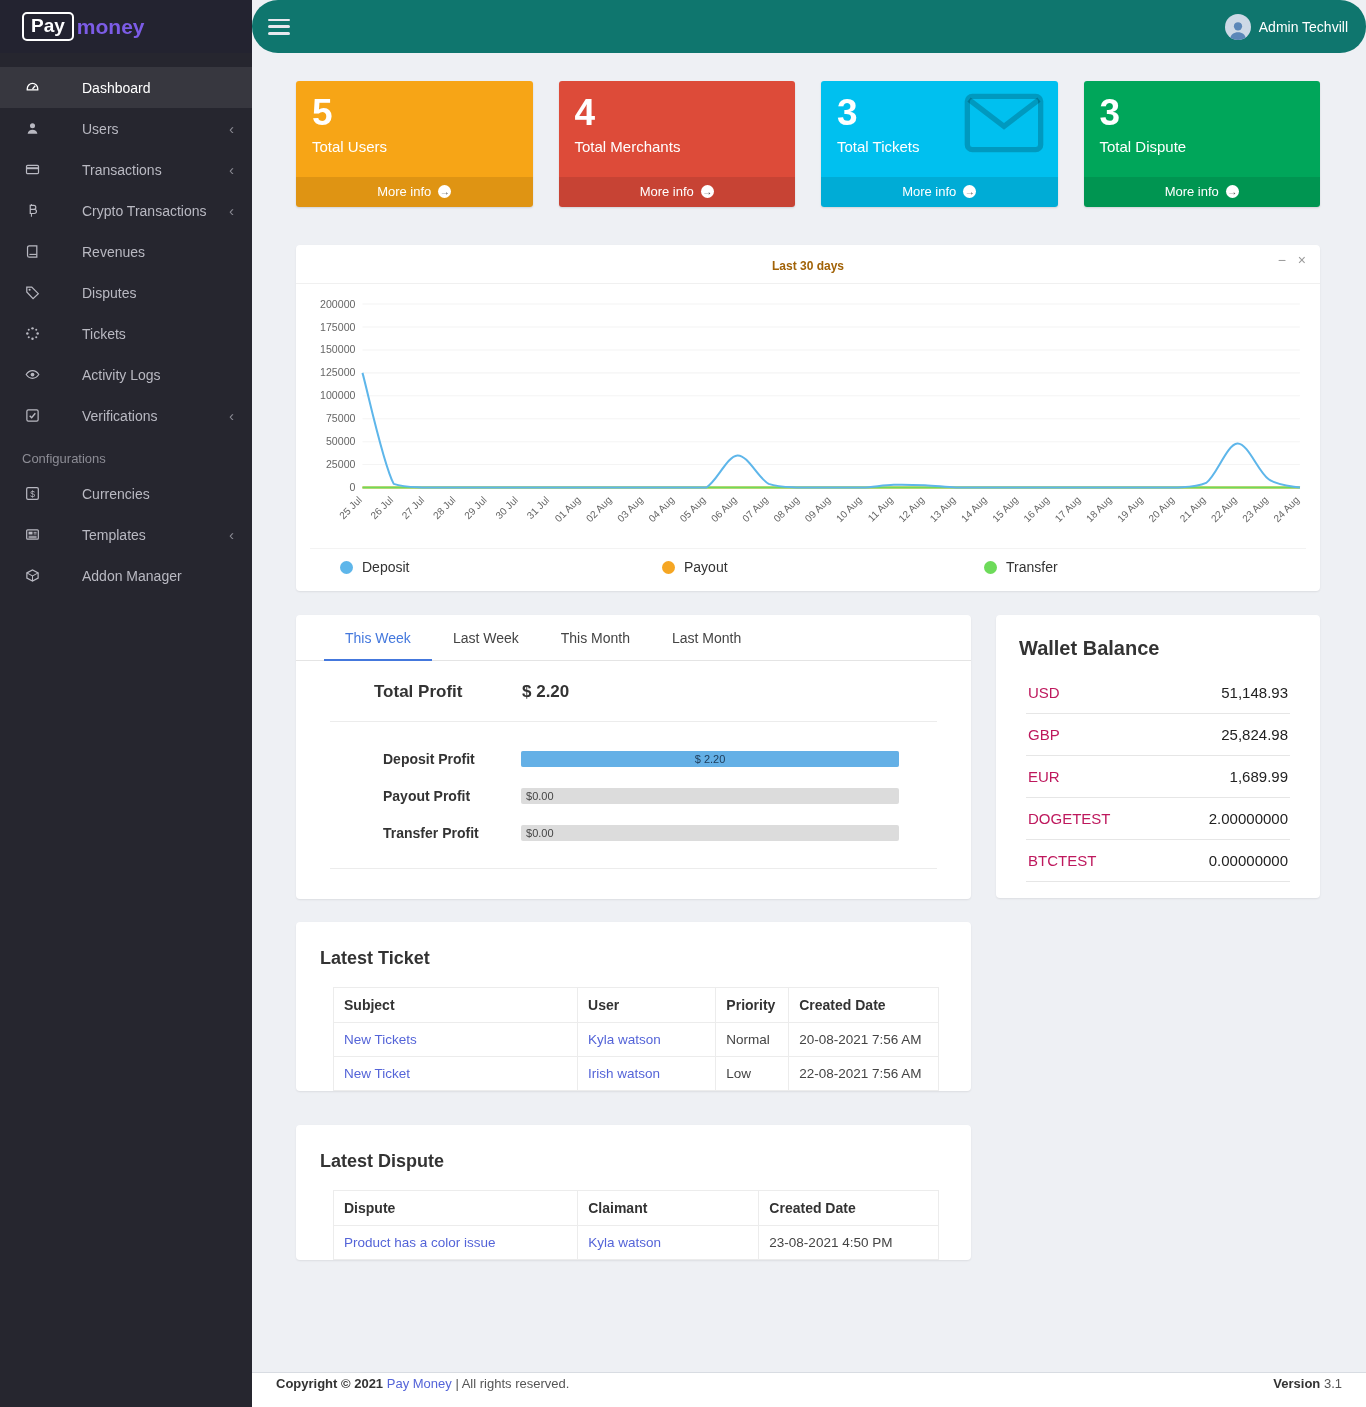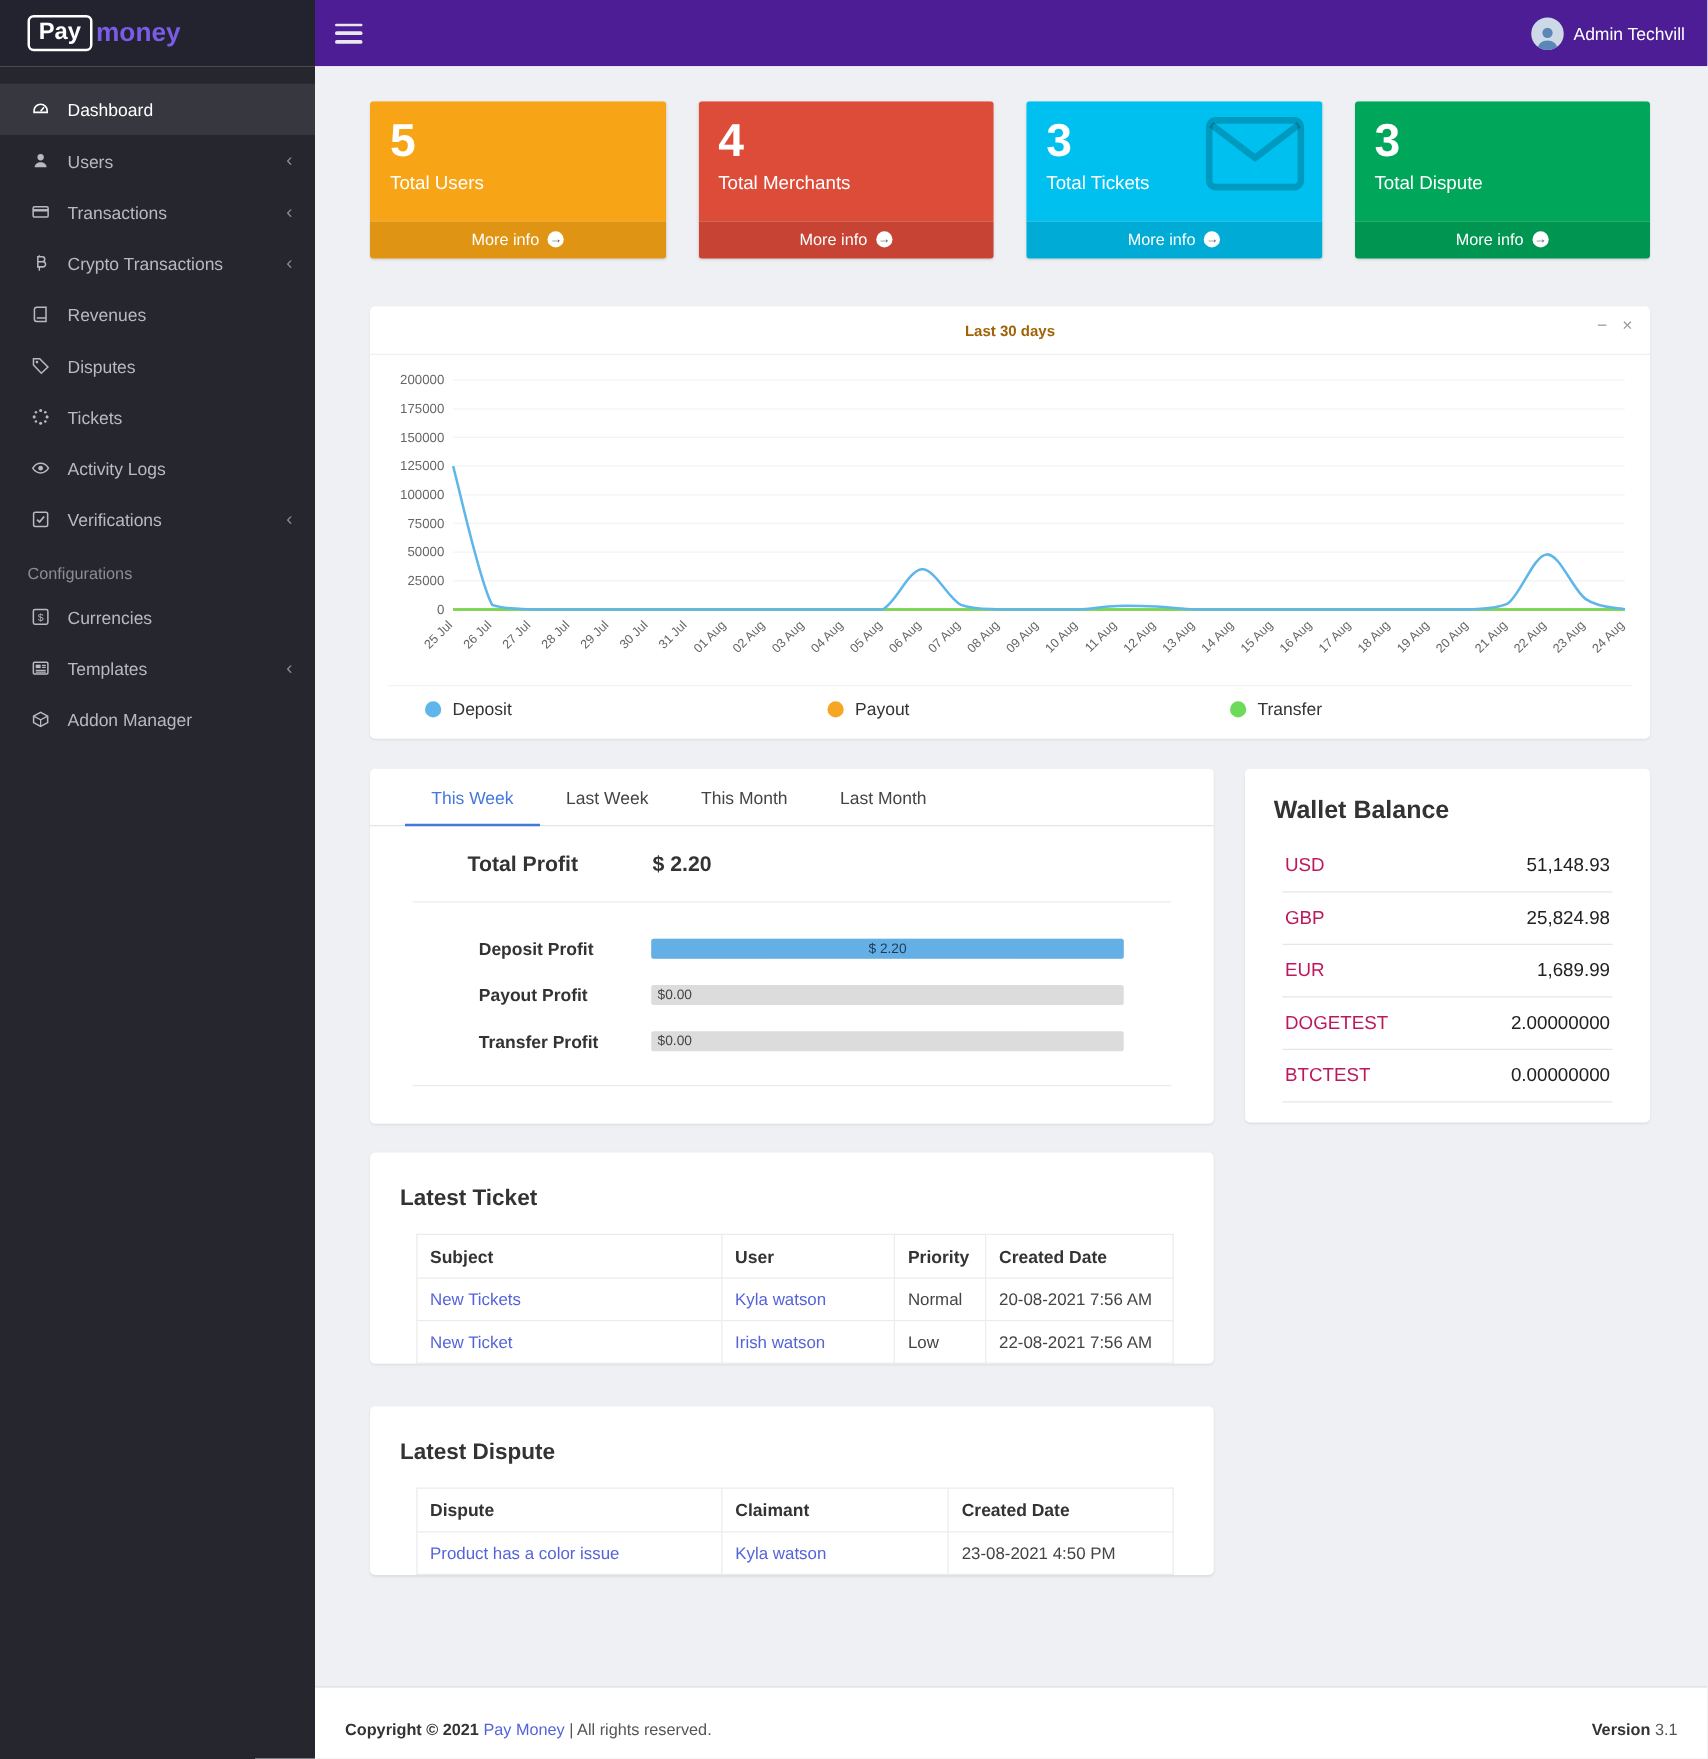--- a/index.html
+++ b/index.html
@@ -3,33 +3,33 @@
 <meta charset="utf-8">
 <style>
   * { box-sizing: border-box; margin: 0; padding: 0; }
   html,body { width:1366px; height:1407px; overflow:hidden; font-family:"Liberation Sans","DejaVu Sans",sans-serif; background:#eef0f4; }
   .app { display:grid; grid-template-columns:252px 1fr; grid-template-rows:53px 1fr; width:1366px; height:1407px; }
 
   
   .logo-area { grid-column:1; grid-row:1; background:#232330; display:flex; align-items:center; padding-left:22px; }
   .brand-pay { color:#fff; font-weight:bold; font-size:19px; border:2px solid #fff; border-radius:5px; padding:1px 7px 2px; }
   .brand-money { color:var(--brand); font-weight:bold; font-size:21px; margin-left:3px; }
-  .topbar { grid-column:2; grid-row:1; background:#4c1d95; display:flex; align-items:center; justify-content:space-between; padding:0 18px 0 16px; }
+  .topbar { grid-column:2; grid-row:1; background:#0f766e; display:flex; align-items:center; justify-content:space-between; padding:0 18px 0 16px;border-radius:26px; }
   .hamburger { width:22px; height:16px; display:flex; flex-direction:column; justify-content:space-between; cursor:pointer; }
   .hamburger span { display:block; height:2.5px; background:#e8e8ee; border-radius:2px; }
   .admin-box { display:flex; align-items:center; gap:8px; color:#fff; font-size:14px; cursor:pointer; }
   .avatar { width:26px; height:26px; border-radius:50%; background:#cdd9e6; display:flex; align-items:flex-end; justify-content:center; overflow:hidden; }
 
   
   .sidebar { grid-column:1; grid-row:2; background:#26262f; padding-top:14px; }
   .side-item { display:flex; align-items:center; height:41px; padding:0 18px 0 22px; color:#b9b9c2; font-size:14px; cursor:pointer; }
   .side-item.active { background:rgba(255,255,255,0.08); color:#fff; }
   .side-item .icon { width:20px; margin-right:12px; display:flex; align-items:center; justify-content:center; color:inherit; }
   .side-item .icon svg { width:15px; height:15px; }
-  .side-item .lbl { flex:1; }
+  .side-item .lbl { flex:1;margin-left:28px; }
   .side-item .chev { color:#8a8a93; font-size:15px; line-height:1; }
   .side-section { color:#8c8c95; font-size:13px; padding:15px 22px 7px; }
 
   
   .main { grid-column:2; grid-row:2; display:flex; flex-direction:column; background:#eef0f4; overflow:hidden; }
   .content { flex:1; padding:28px 46px 0 44px; }
 
   
   .stats-row { display:grid; grid-template-columns:repeat(4,1fr); gap:26px; }
   .stat-card { border-radius:3px; overflow:hidden; box-shadow:0 1px 2px rgba(0,0,0,0.12); }
@@ -84,21 +84,21 @@
 
   
   .bottom-card { width:675px; margin-top:23px; }
   .list-title { font-size:18px; font-weight:bold; color:#333; padding:26px 24px 12px;margin-top:12px; }
   table.data-table { border-collapse:collapse; table-layout:fixed; margin:6px 32px 34px 37px; }
   table.data-table th, table.data-table td { border:1px solid #ececec; padding:9px 10px; text-align:left; font-size:13.5px; color:#444; overflow:hidden; white-space:nowrap; }
   table.data-table th { font-weight:bold; color:#333; font-size:14px; }
   .link { color:var(--link); cursor:pointer; text-decoration:none; }
 
   
-  .footer { background:#fff; border-top:1px solid #d8dce2; padding:26px 24px 16px; display:flex; justify-content:space-between; font-size:13px; color:#555; }
+  .footer { background:#fff; border-top:1px solid #d8dce2; padding:3px 24px 16px; display:flex; justify-content:space-between; font-size:13px; color:#555; }
   .foot-bold { font-weight:bold; color:#333; }
 </style>
 </head>
 <body>
 
 <div class="app">
 
   <div class="logo-area">
     <span class="brand-pay">Pay</span>
     <span class="brand-money">money</span>

